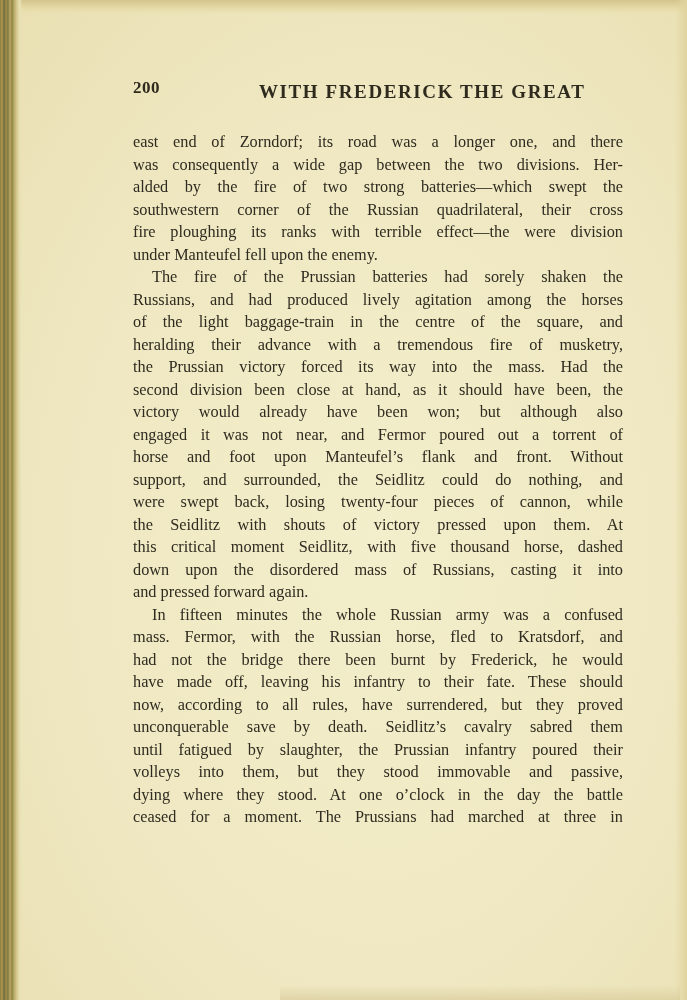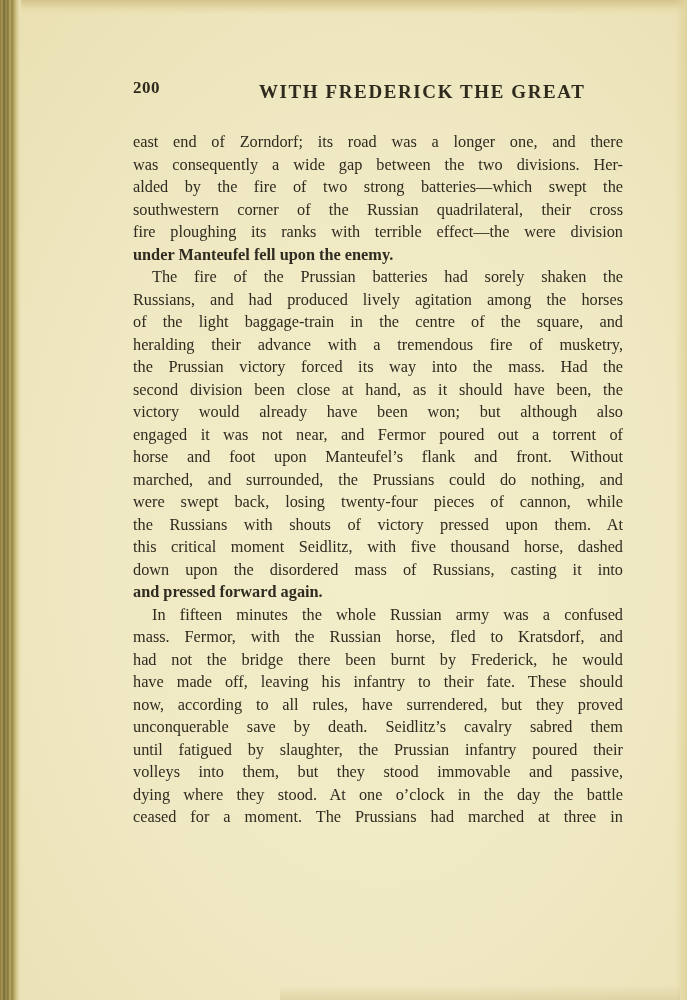--- a/index.html
+++ b/index.html
@@ -88,21 +88,20 @@
       white-space: nowrap;
       text-align: justify;
       text-align-last: justify;
       height: 22.5px;
     }
     .line.indent {
       padding-left: 19px;
     }
     .line.last {
       text-align-last: left;
-      font-weight: bold;
     }
   </style>
 </head>
 <body>
 
 <div class="page">
   <div class="top-edge"></div>
   <div class="right-edge"></div>
   <div class="spine"></div>
   <div class="bottom-stain"></div>
@@ -121,23 +120,23 @@
       <span class="line last">under Manteufel fell upon the enemy.</span>
       <span class="line indent">The fire of the Prussian batteries had sorely shaken the</span>
       <span class="line">Russians, and had produced lively agitation among the horses</span>
       <span class="line">of the light baggage-train in the centre of the square, and</span>
       <span class="line">heralding their advance with a tremendous fire of musketry,</span>
       <span class="line">the Prussian victory forced its way into the mass. Had the</span>
       <span class="line">second division been close at hand, as it should have been, the</span>
       <span class="line">victory would already have been won; but although also</span>
       <span class="line">engaged it was not near, and Fermor poured out a torrent of</span>
       <span class="line">horse and foot upon Manteufel’s flank and front. Without</span>
-      <span class="line">marched, and surrounded, the Prussians could do nothing, and</span>
+      <span class="line">support, and surrounded, the Seidlitz could do nothing, and</span>
       <span class="line">were swept back, losing twenty-four pieces of cannon, while</span>
-      <span class="line">the Russians with shouts of victory pressed upon them. At</span>
+      <span class="line">the Seidlitz with shouts of victory pressed upon them. At</span>
       <span class="line">this critical moment Seidlitz, with five thousand horse, dashed</span>
       <span class="line">down upon the disordered mass of Russians, casting it into</span>
       <span class="line last">and pressed forward again.</span>
       <span class="line indent">In fifteen minutes the whole Russian army was a confused</span>
       <span class="line">mass. Fermor, with the Russian horse, fled to Kratsdorf, and</span>
       <span class="line">had not the bridge there been burnt by Frederick, he would</span>
       <span class="line">have made off, leaving his infantry to their fate. These should</span>
       <span class="line">now, according to all rules, have surrendered, but they proved</span>
       <span class="line">unconquerable save by death. Seidlitz’s cavalry sabred them</span>
       <span class="line">until fatigued by slaughter, the Prussian infantry poured their</span>

